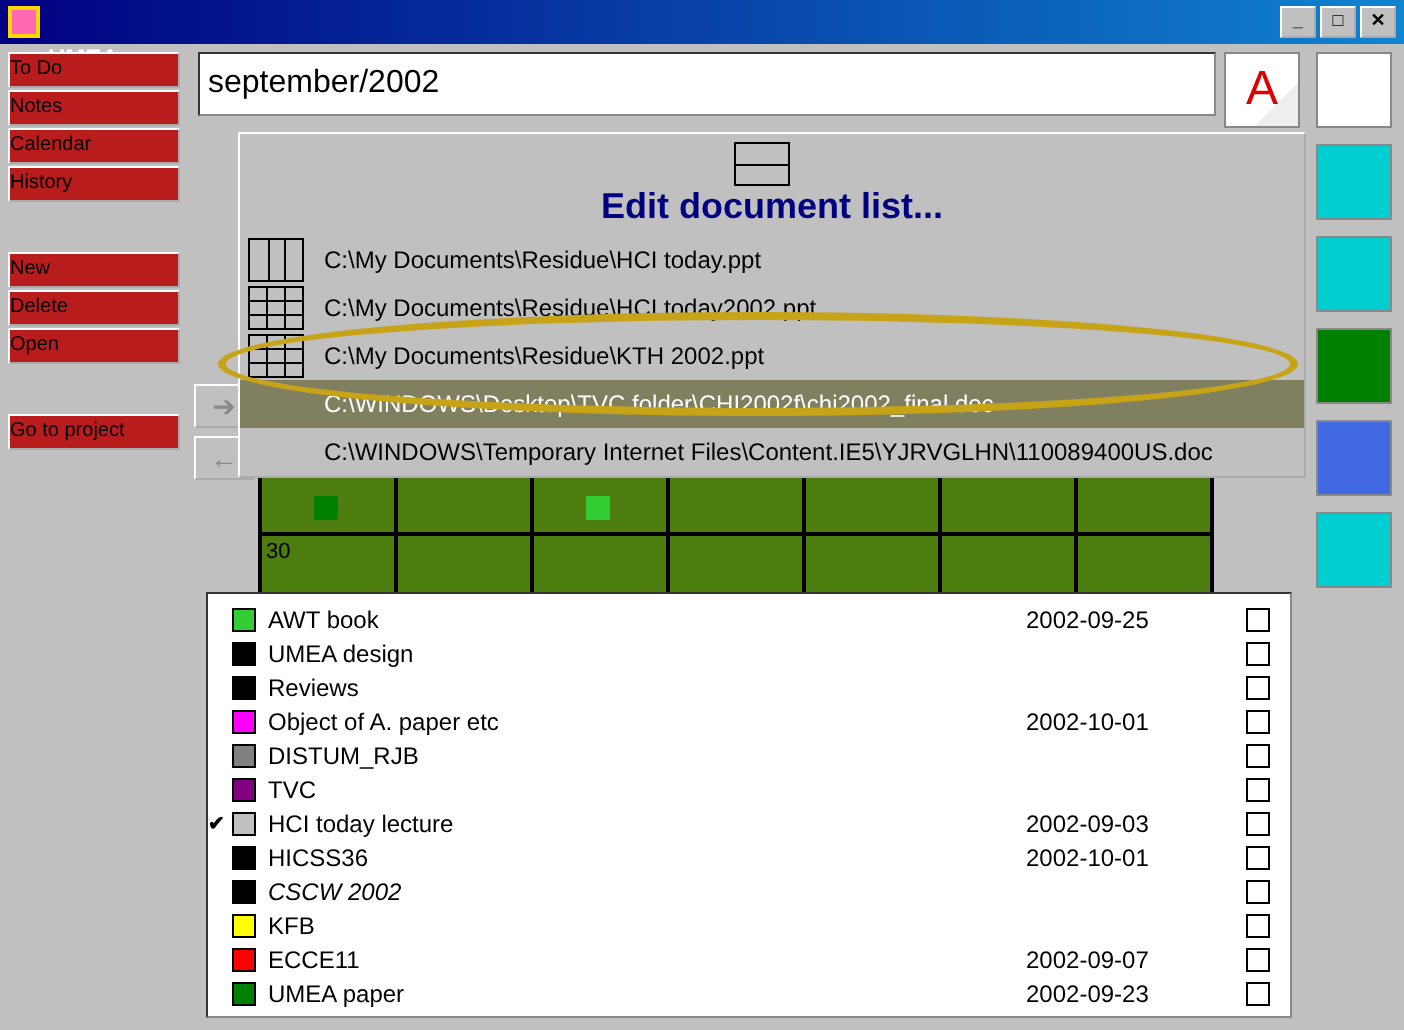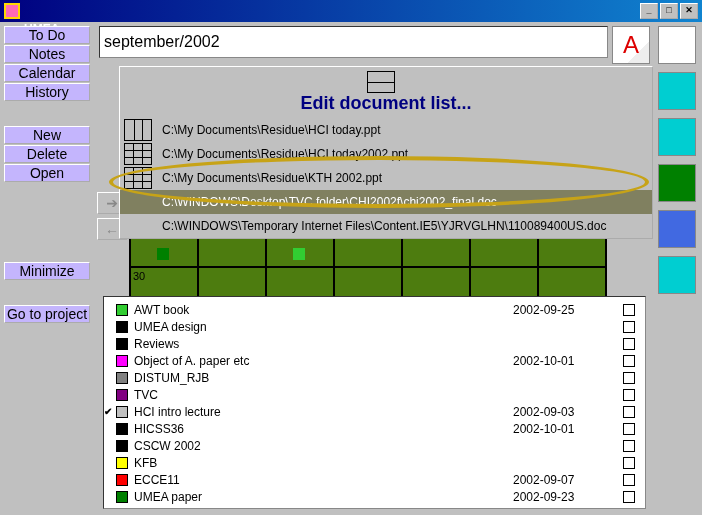--- a/index.html
+++ b/index.html
@@ -9,21 +9,21 @@
 .titlebar .icon { width: 16px; height: 16px; background: #ff69b4; border: 2px solid #ffd700; margin-right: 4px; }
 .titlebar .title { flex: 1; margin-top: 36px; }
 .winbtn { width: 18px; height: 16px; background: #c0c0c0; border: 1px outset #fff; margin-left: 2px; font-size: 9px; line-height: 13px; text-align: center; color: #000; }
 .winbtn.min::before { content: "_"; }
 .winbtn.max::before { content: "□"; }
 .winbtn.cls::before { content: "✕"; }
 
 .workspace { display: flex; height: 493px; background: #c0c0c0; }
 
 .sidebar { width: 95px; padding: 4px 0 0 4px; }
-.sbtn { width: 86px; height: 18px; background: #c4b5fd; border: 1px outset #fff; font-size: 14px; text-align: center; line-height: 16px; margin-bottom: 1px; color: #000; }
+.sbtn { width: 86px; height: 18px; background: #b91c1c; border: 1px outset #fff; font-size: 10px; text-align: left; line-height: 16px; margin-bottom: 1px; color: #000; }
 .sbtn-group { margin-bottom: 25px; }
 
 .main { flex: 1; display: flex; flex-direction: column; position: relative; padding: 4px 4px 0 4px; }
 .rightbar { width: 48px; padding: 4px; }
 .ricon { width: 38px; height: 38px; margin-bottom: 8px; border: 1px solid #888; }
 
 .urlbar { display: flex; gap: 4px; }
 .urlfield { flex: 1; height: 32px; background: #fff; border: 1px inset #888; font-size: 16px; padding: 2px 4px; }
 .docicon { width: 38px; height: 38px; border: 1px solid #888; background: #fff; position: relative; }
 
@@ -72,23 +72,20 @@
         <div class="sbtn">To Do</div>
         <div class="sbtn">Notes</div>
         <div class="sbtn">Calendar</div>
         <div class="sbtn">History</div>
       </div>
     <div class="sbtn-group" id="sg2">
         <div class="sbtn">New</div>
         <div class="sbtn">Delete</div>
         <div class="sbtn">Open</div>
       </div>
-    <div class="sbtn-group" style="margin-top:80px" id="sg3">
-        <div class="sbtn">Minimize</div>
-      </div>
     <div class="sbtn-group" id="sg4">
         <div class="sbtn">Go to project</div>
       </div>
   </div>
 
   <div class="main">
     <div class="urlbar">
       <input class="urlfield" value="september/2002" style="">
       <div class="docicon" style="background:linear-gradient(135deg,#fff 70%,#eee 70%); color:#d00; font-size:24px; text-align:center; line-height:36px;">A</div>
     </div>
@@ -189,35 +186,35 @@
         <div class="li">
           <div class="checkmark"></div>
           <div class="sw" style="background: rgb(128, 0, 128);"></div>
           <div style="flex: 1 1 0%;">TVC</div>
           <div class="date"></div>
           <div class="chk"></div>
         </div>
         <div class="li">
           <div class="checkmark">✔</div>
           <div class="sw" style="background: rgb(192, 192, 192);"></div>
-          <div style="flex: 1 1 0%;">HCI intro lecture</div>
+          <div style="flex: 1 1 0%;">HCI today lecture</div>
           <div class="date">2002-09-03</div>
           <div class="chk"></div>
         </div>
         <div class="li">
           <div class="checkmark"></div>
           <div class="sw" style="background: rgb(0, 0, 0);"></div>
           <div style="flex: 1 1 0%;">HICSS36</div>
           <div class="date">2002-10-01</div>
           <div class="chk"></div>
         </div>
         <div class="li">
           <div class="checkmark"></div>
           <div class="sw" style="background: rgb(0, 0, 0);"></div>
-          <div style="flex: 1 1 0%;">CSCW 2002</div>
+          <div style="flex: 1 1 0%; font-style: italic;">CSCW 2002</div>
           <div class="date"></div>
           <div class="chk"></div>
         </div>
         <div class="li">
           <div class="checkmark"></div>
           <div class="sw" style="background: rgb(255, 255, 0);"></div>
           <div style="flex: 1 1 0%;">KFB</div>
           <div class="date"></div>
           <div class="chk"></div>
         </div>

